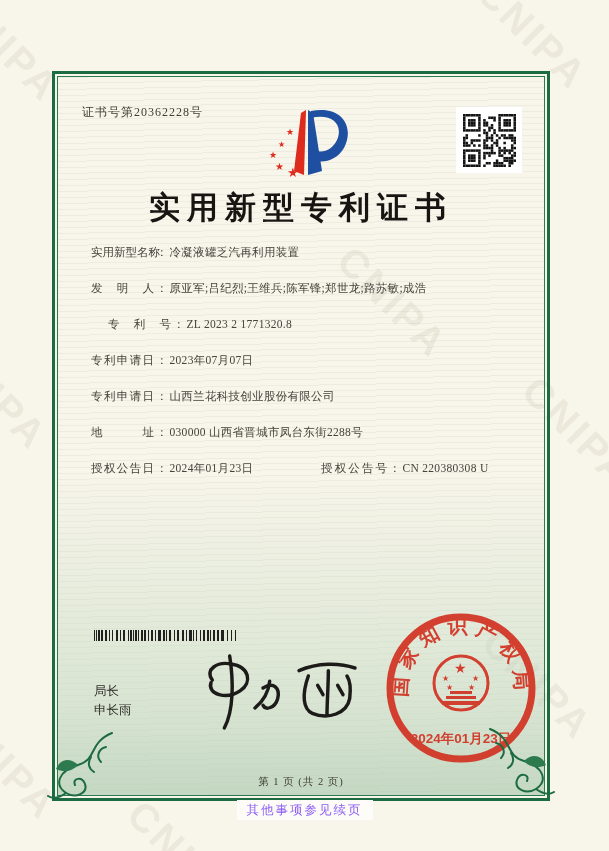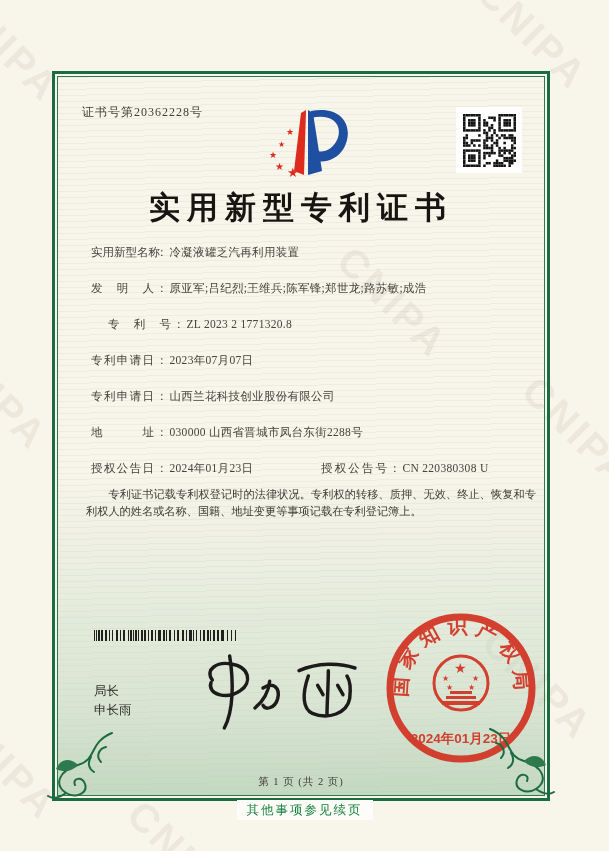--- a/index.html
+++ b/index.html
@@ -55,21 +55,21 @@
   .seal{position:absolute;left:322px;top:530px;width:162px;height:162px;}
 
   .pagenum{position:absolute;left:0;top:698px;width:100%;text-align:center;
            font-size:10.5px;color:#3e3c34;letter-spacing:1px;}
 
   .orn{position:absolute;width:70px;height:72px;}
   .orn-left{left:-12px;top:652px;}
   .orn-right{right:-12px;top:648px;transform:scaleX(-1);}
 
   .footer-note{position:absolute;left:0;top:802px;width:100%;text-align:center;font-size:12.5px;
-               letter-spacing:2px;color:#15803d;}
+               letter-spacing:2px;color:#8b5cf6;}
   .footer-note span{background:#fdfcf8;padding:3px 10px;}
 </style>
 </head>
 <body>
 
 <div class="page">
 
   <span class="wm" style="left:-28px;top:-18px;">CNIPA</span>
   <span class="wm" style="left:500px;top:-30px;">CNIPA</span>
   <span class="wm" style="left:-40px;top:330px;">CNIPA</span>
@@ -346,21 +346,20 @@
         </div>
         <div class="frow" style="top:216px;width:430px;">
           <span class="lbl">授权公告日</span><span class="colon">：</span><span class="val">2024年01月23日</span>
           <span class="pair2">
             <span class="lbl2">授权公告号</span><span class="colon">：</span><span class="val">CN 220380308 U</span>
           </span>
         </div>
       </div>
 
       <div class="paras">
-        <p>专利证书记载专利权登记时的法律状况。专利权的转移、质押、无效、终止、恢复和专利权人的姓名或名称、国籍、地址变更等事项记载在专利登记簿上。</p>
       </div>
 
       <div class="barcode" id="barcode">
           <div style="width: 1px; margin-right: 1px;"></div>
           <div style="width: 1px; margin-right: 1px;"></div>
           <div style="width: 2px; margin-right: 1px;"></div>
           <div style="width: 2px; margin-right: 2px;"></div>
           <div style="width: 2px; margin-right: 2px;"></div>
           <div style="width: 1px; margin-right: 2px;"></div>
           <div style="width: 1px; margin-right: 3px;"></div>

